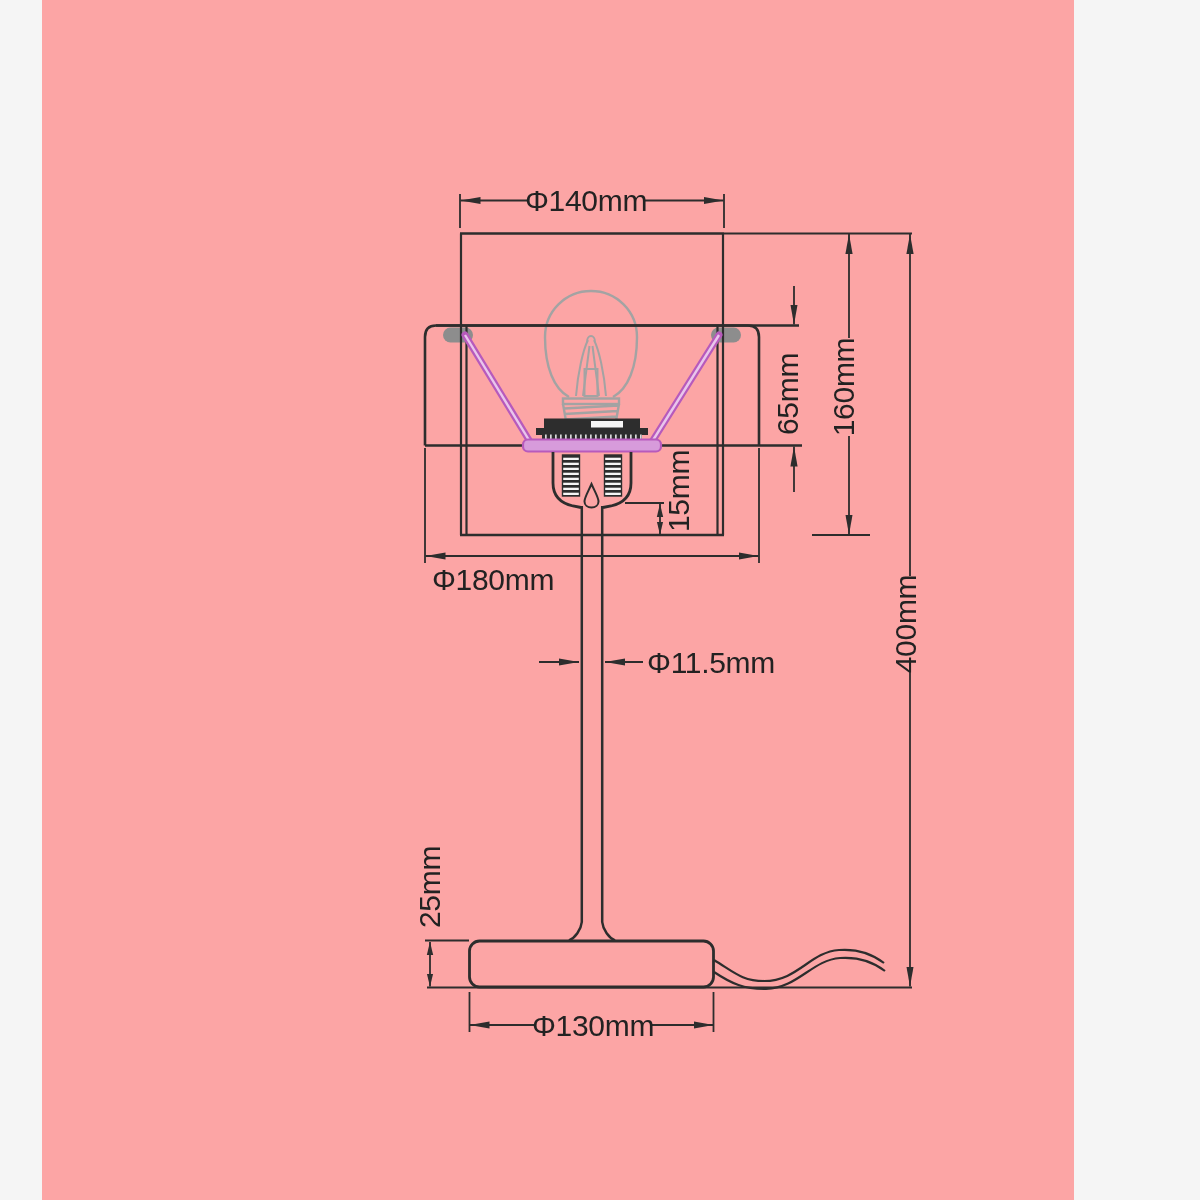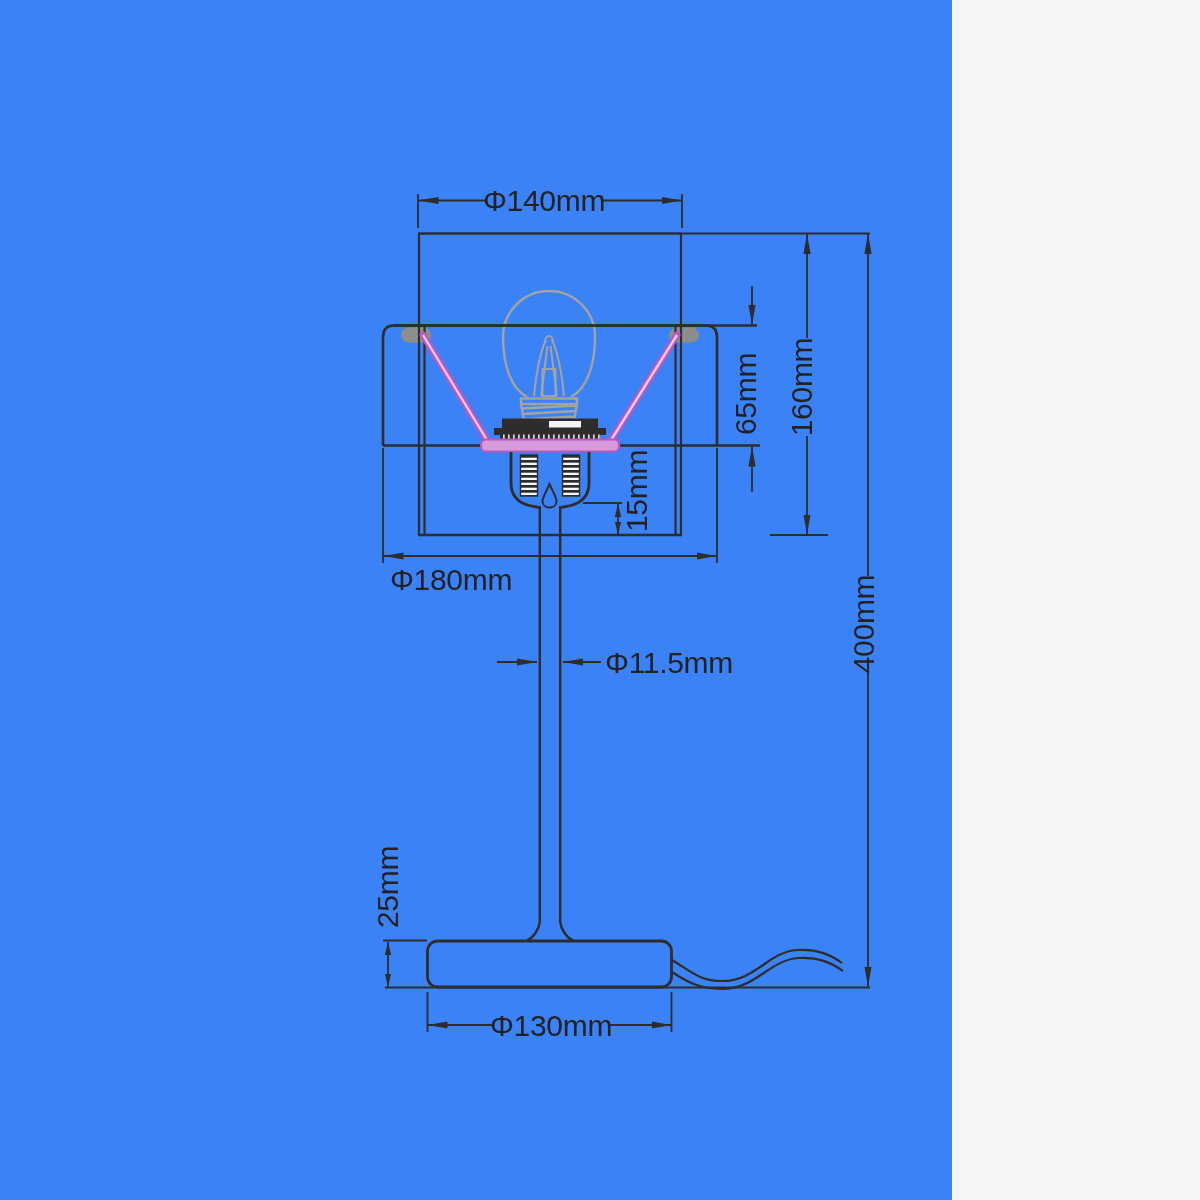--- a/index.html
+++ b/index.html
@@ -1,16 +1,16 @@
 <!DOCTYPE html>
 <html><head>
 <meta charset="utf-8">
 <style>
   html,body{margin:0;padding:0;background:#f5f5f5;}
-  #canvas{width:952px;height:1200px;background:#3b82f6;position:relative;overflow:hidden;}
+  #canvas{width:1032px;height:1200px;background:#fca5a5;position:relative;overflow:hidden;margin-left:42px;}
   svg{display:block;}
   text{font-family:"Liberation Sans","DejaVu Sans",sans-serif;font-size:30px;fill:#222;letter-spacing:-0.3px;}
 </style>
 </head>
 <body>
 
 <div id="canvas">
 <svg width="1200" height="1200" viewBox="0 0 1200 1200">
   <defs>
     <marker id="arr" markerWidth="22" markerHeight="11" refX="20" refY="5" orient="auto-start-reverse" markerUnits="userSpaceOnUse">

